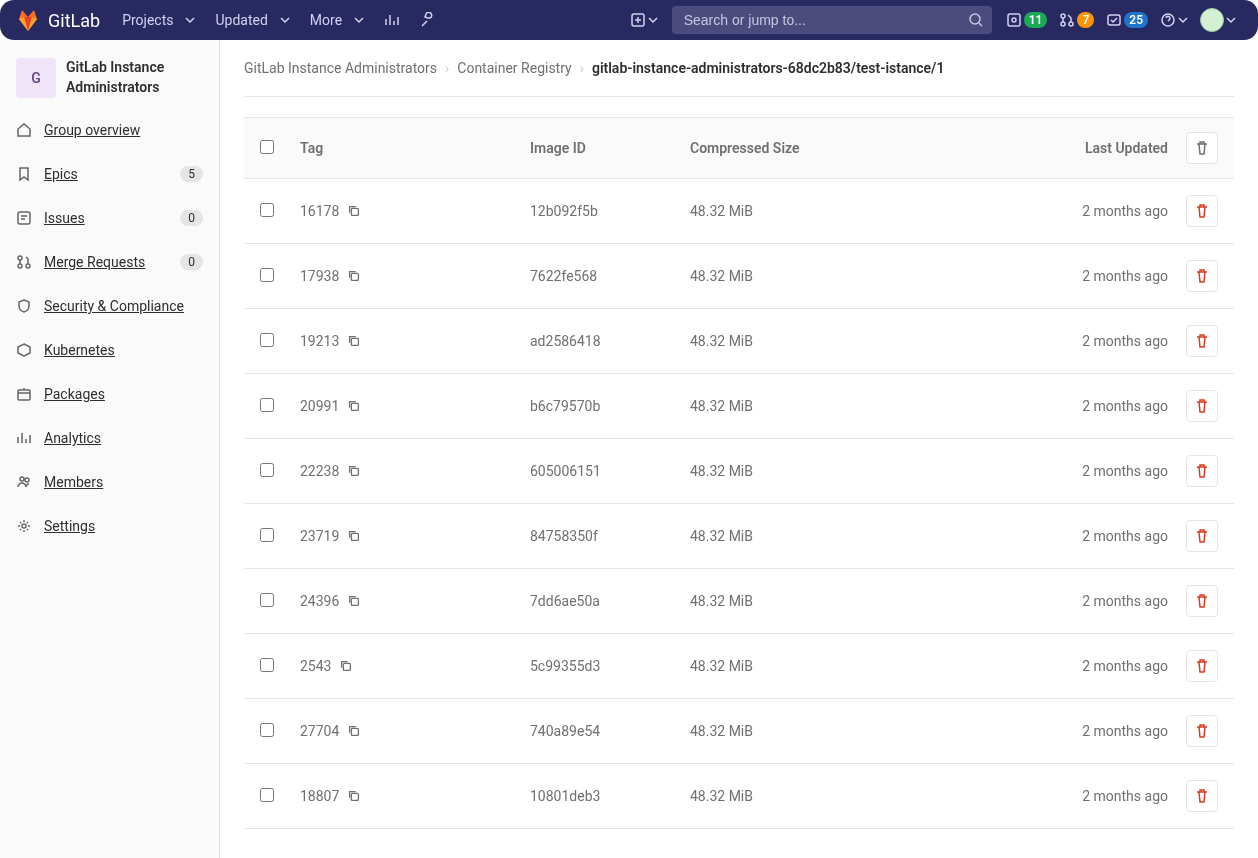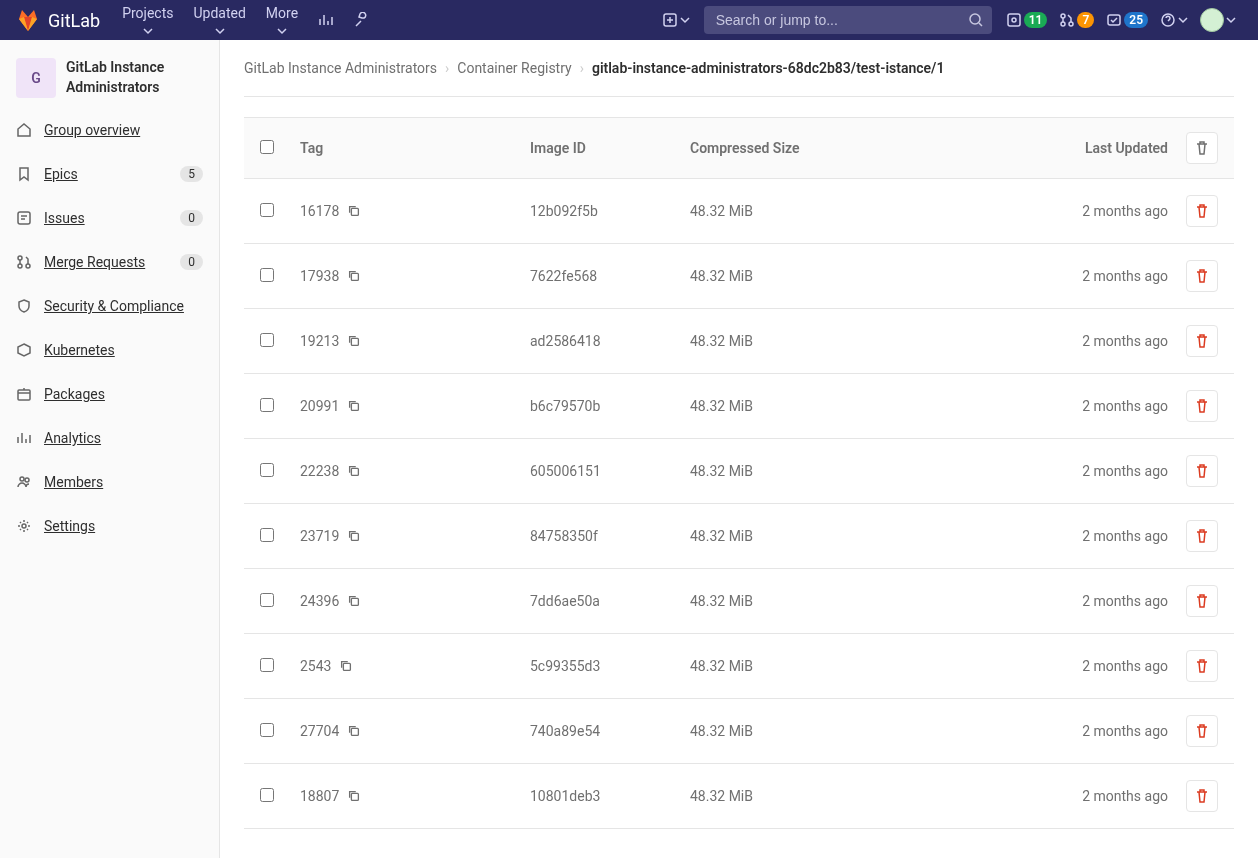--- a/index.html
+++ b/index.html
@@ -1,22 +1,22 @@
 <!DOCTYPE html>
 <html><head>
 <meta charset="utf-8">
 <style>
 * { box-sizing: border-box; margin: 0; padding: 0; }
 body { font-family: -apple-system, BlinkMacSystemFont, "Segoe UI", Roboto, sans-serif; font-size: 14px; color: #2e2e2e; background: #fff; }
-.header { height: 40px; background: #292961; display: flex; align-items: center; padding: 14px 16px; color: #fff; }
+.header { height: 40px; background: #292961; display: flex; align-items: center; padding: 14px 16px; color: #fff; border-radius: 14px; }
 .header .logo { width: 24px; height: 24px; margin-right: 8px; }
 .header .brand { font-size: 18px; color: #fff; margin-right: 12px; }
-.header .nav-item { color: #d1d1f0; padding: 0 10px; font-size: 14px; cursor: pointer; display: flex; align-items: center; gap: 5px; flex-direction: column; }
+.header .nav-item { color: #d1d1f0; padding: 0 10px; font-size: 14px; cursor: pointer; display: flex; align-items: center; gap: 12px; }
 .header .spacer { flex: 1; }
-.header .search { position: relative; width: 288px; margin: 0 8px; }
+.header .search { position: relative; width: 320px; margin: 0 8px; }
 .header .search input { width: 100%; height: 28px; background: #4b4b7d; border: none; border-radius: 4px; color: #fff; padding: 0 32px 0 12px; font-size: 14px; }
 .header .search input::placeholder { color: #c7c7e0; }
 .header .search .search-icon { position: absolute; right: 8px; top: 50%; transform: translateY(-50%); color: #c7c7e0; }
 .header .icon-btn { padding: 0 6px; cursor: pointer; display: flex; align-items: center; gap: 2px; color: #d1d1f0; }
 .header .badge { font-size: 12px; font-weight: 600; padding: 1px 5px; border-radius: 8px; color: #fff; }
 .header .badge-green { background: #1aaa55; }
 .header .badge-orange { background: #fc9403; }
 .header .badge-blue { background: #1f75cb; }
 .header .avatar { width: 24px; height: 24px; border-radius: 50%; background: #d4f0d4; border: 1px solid #9fc69f; }
 .layout { display: flex; height: calc(100vh - 40px); }

